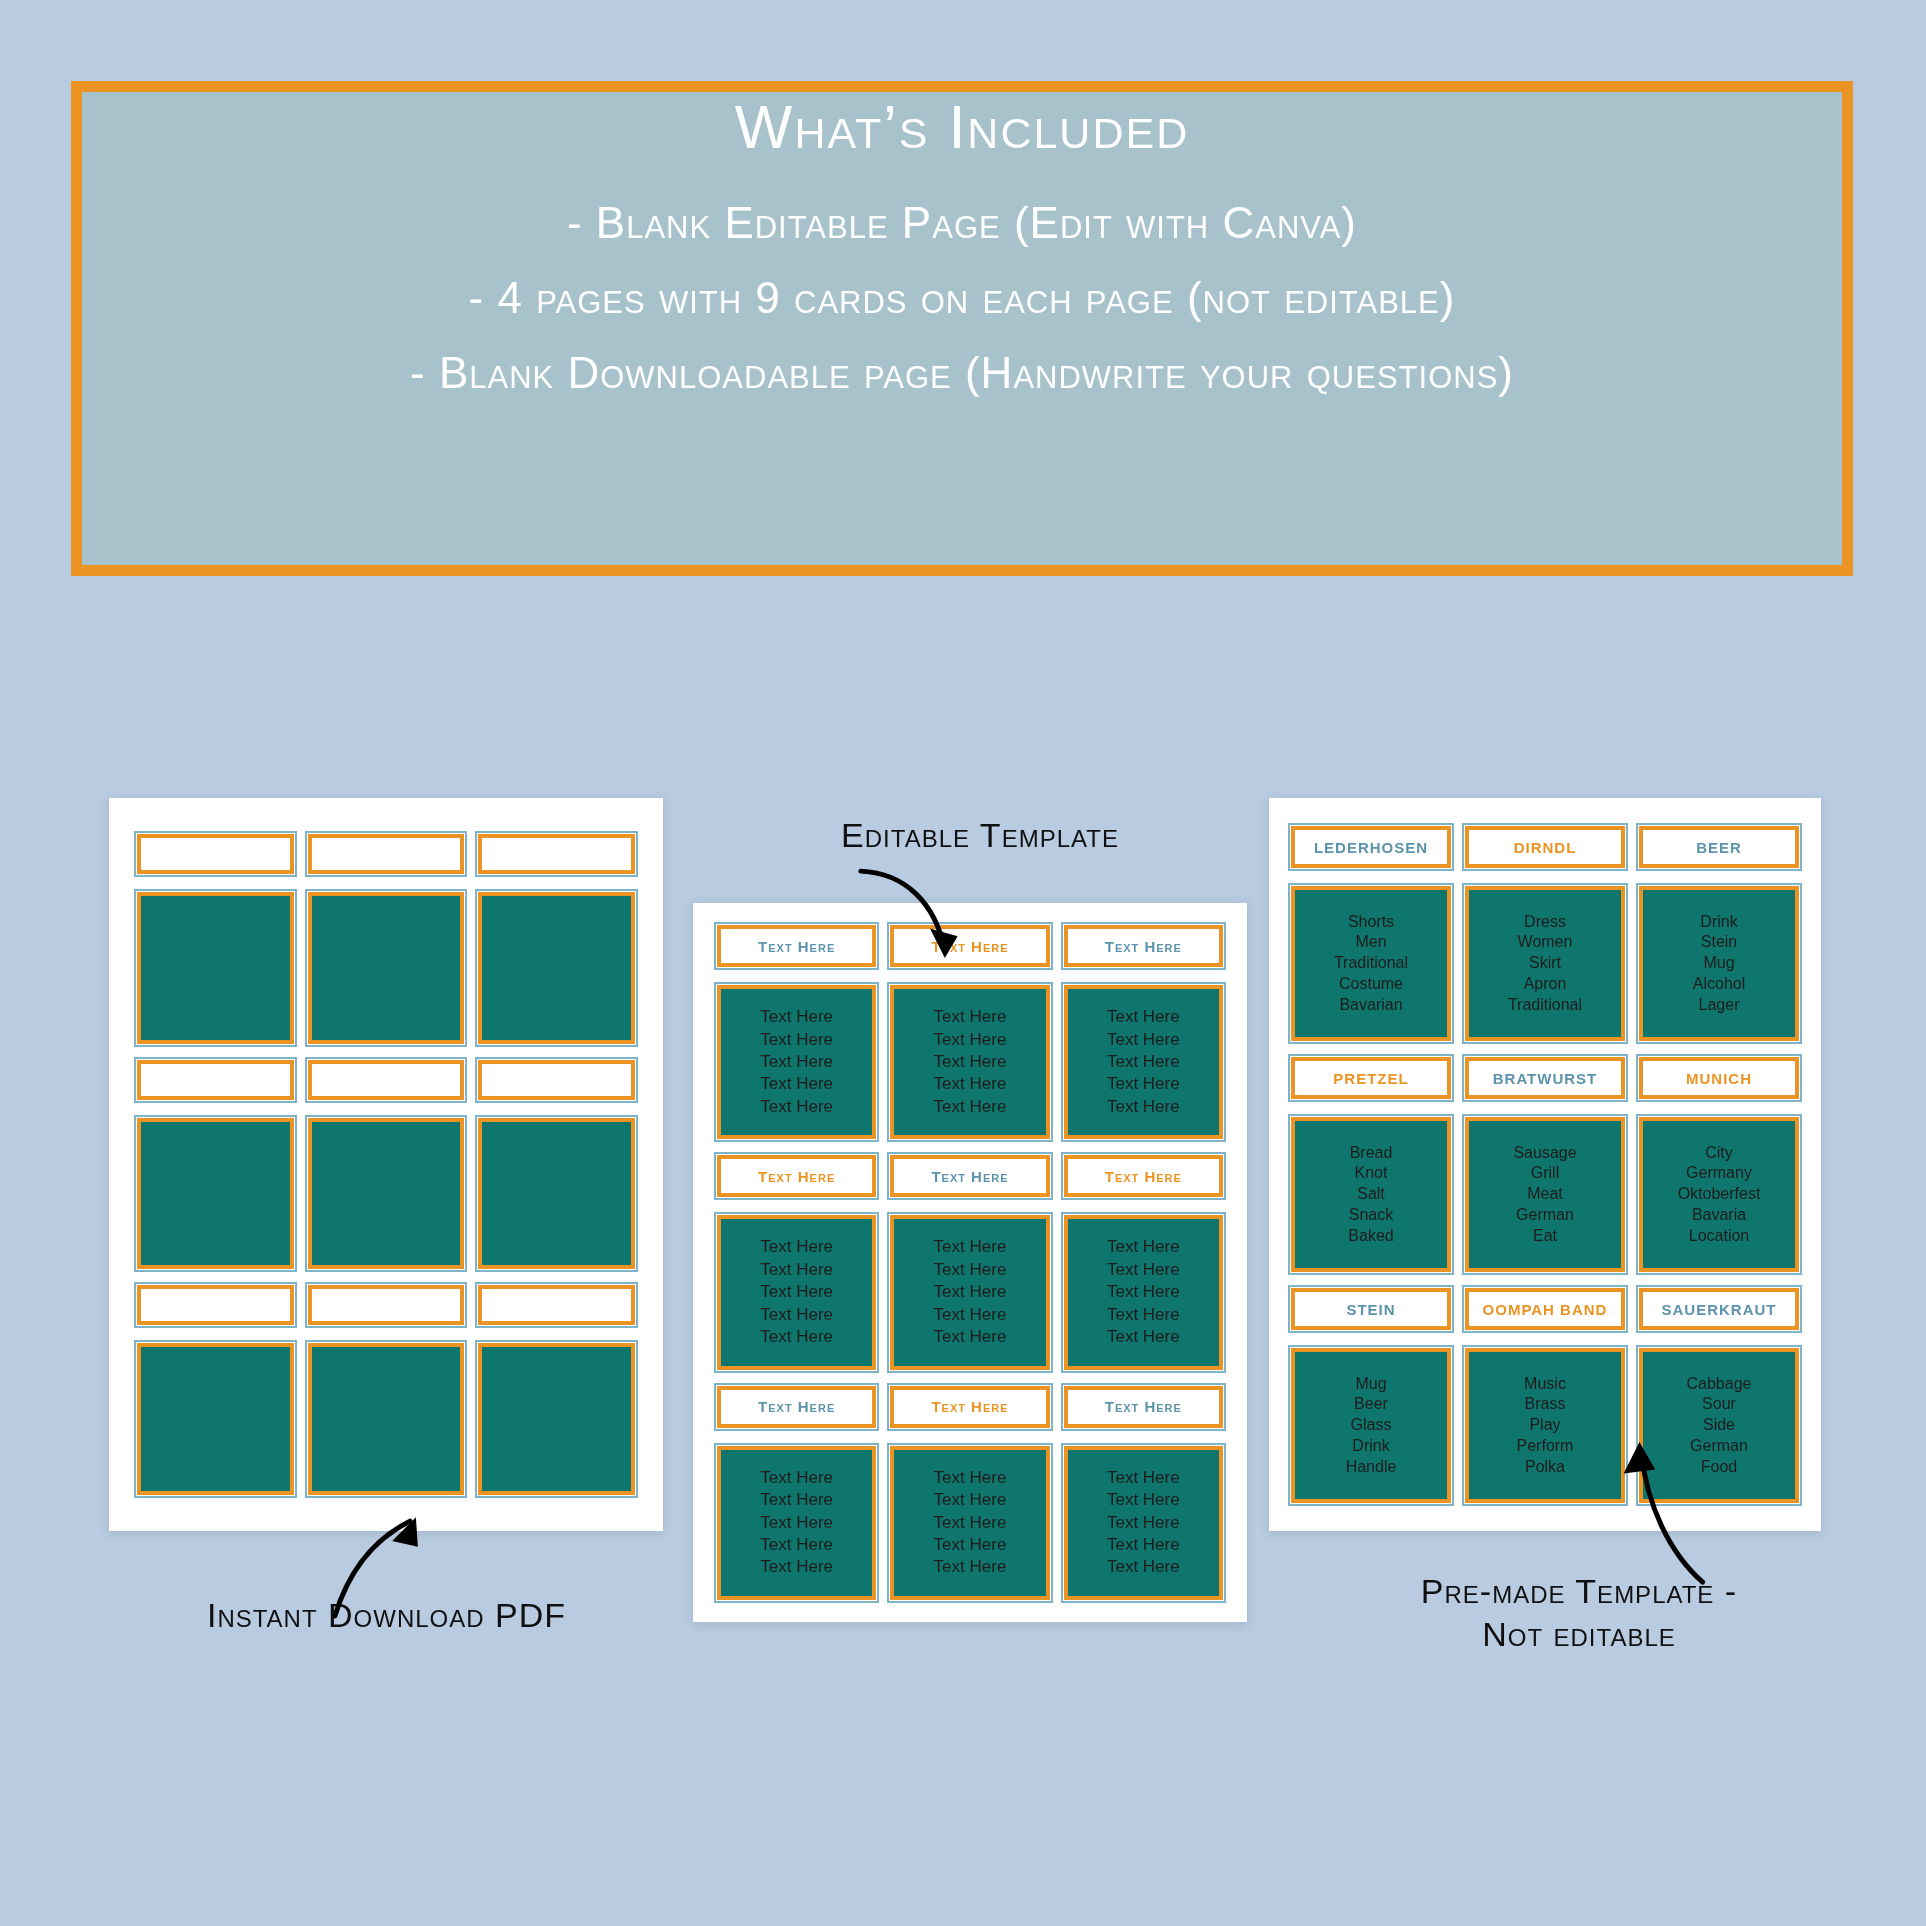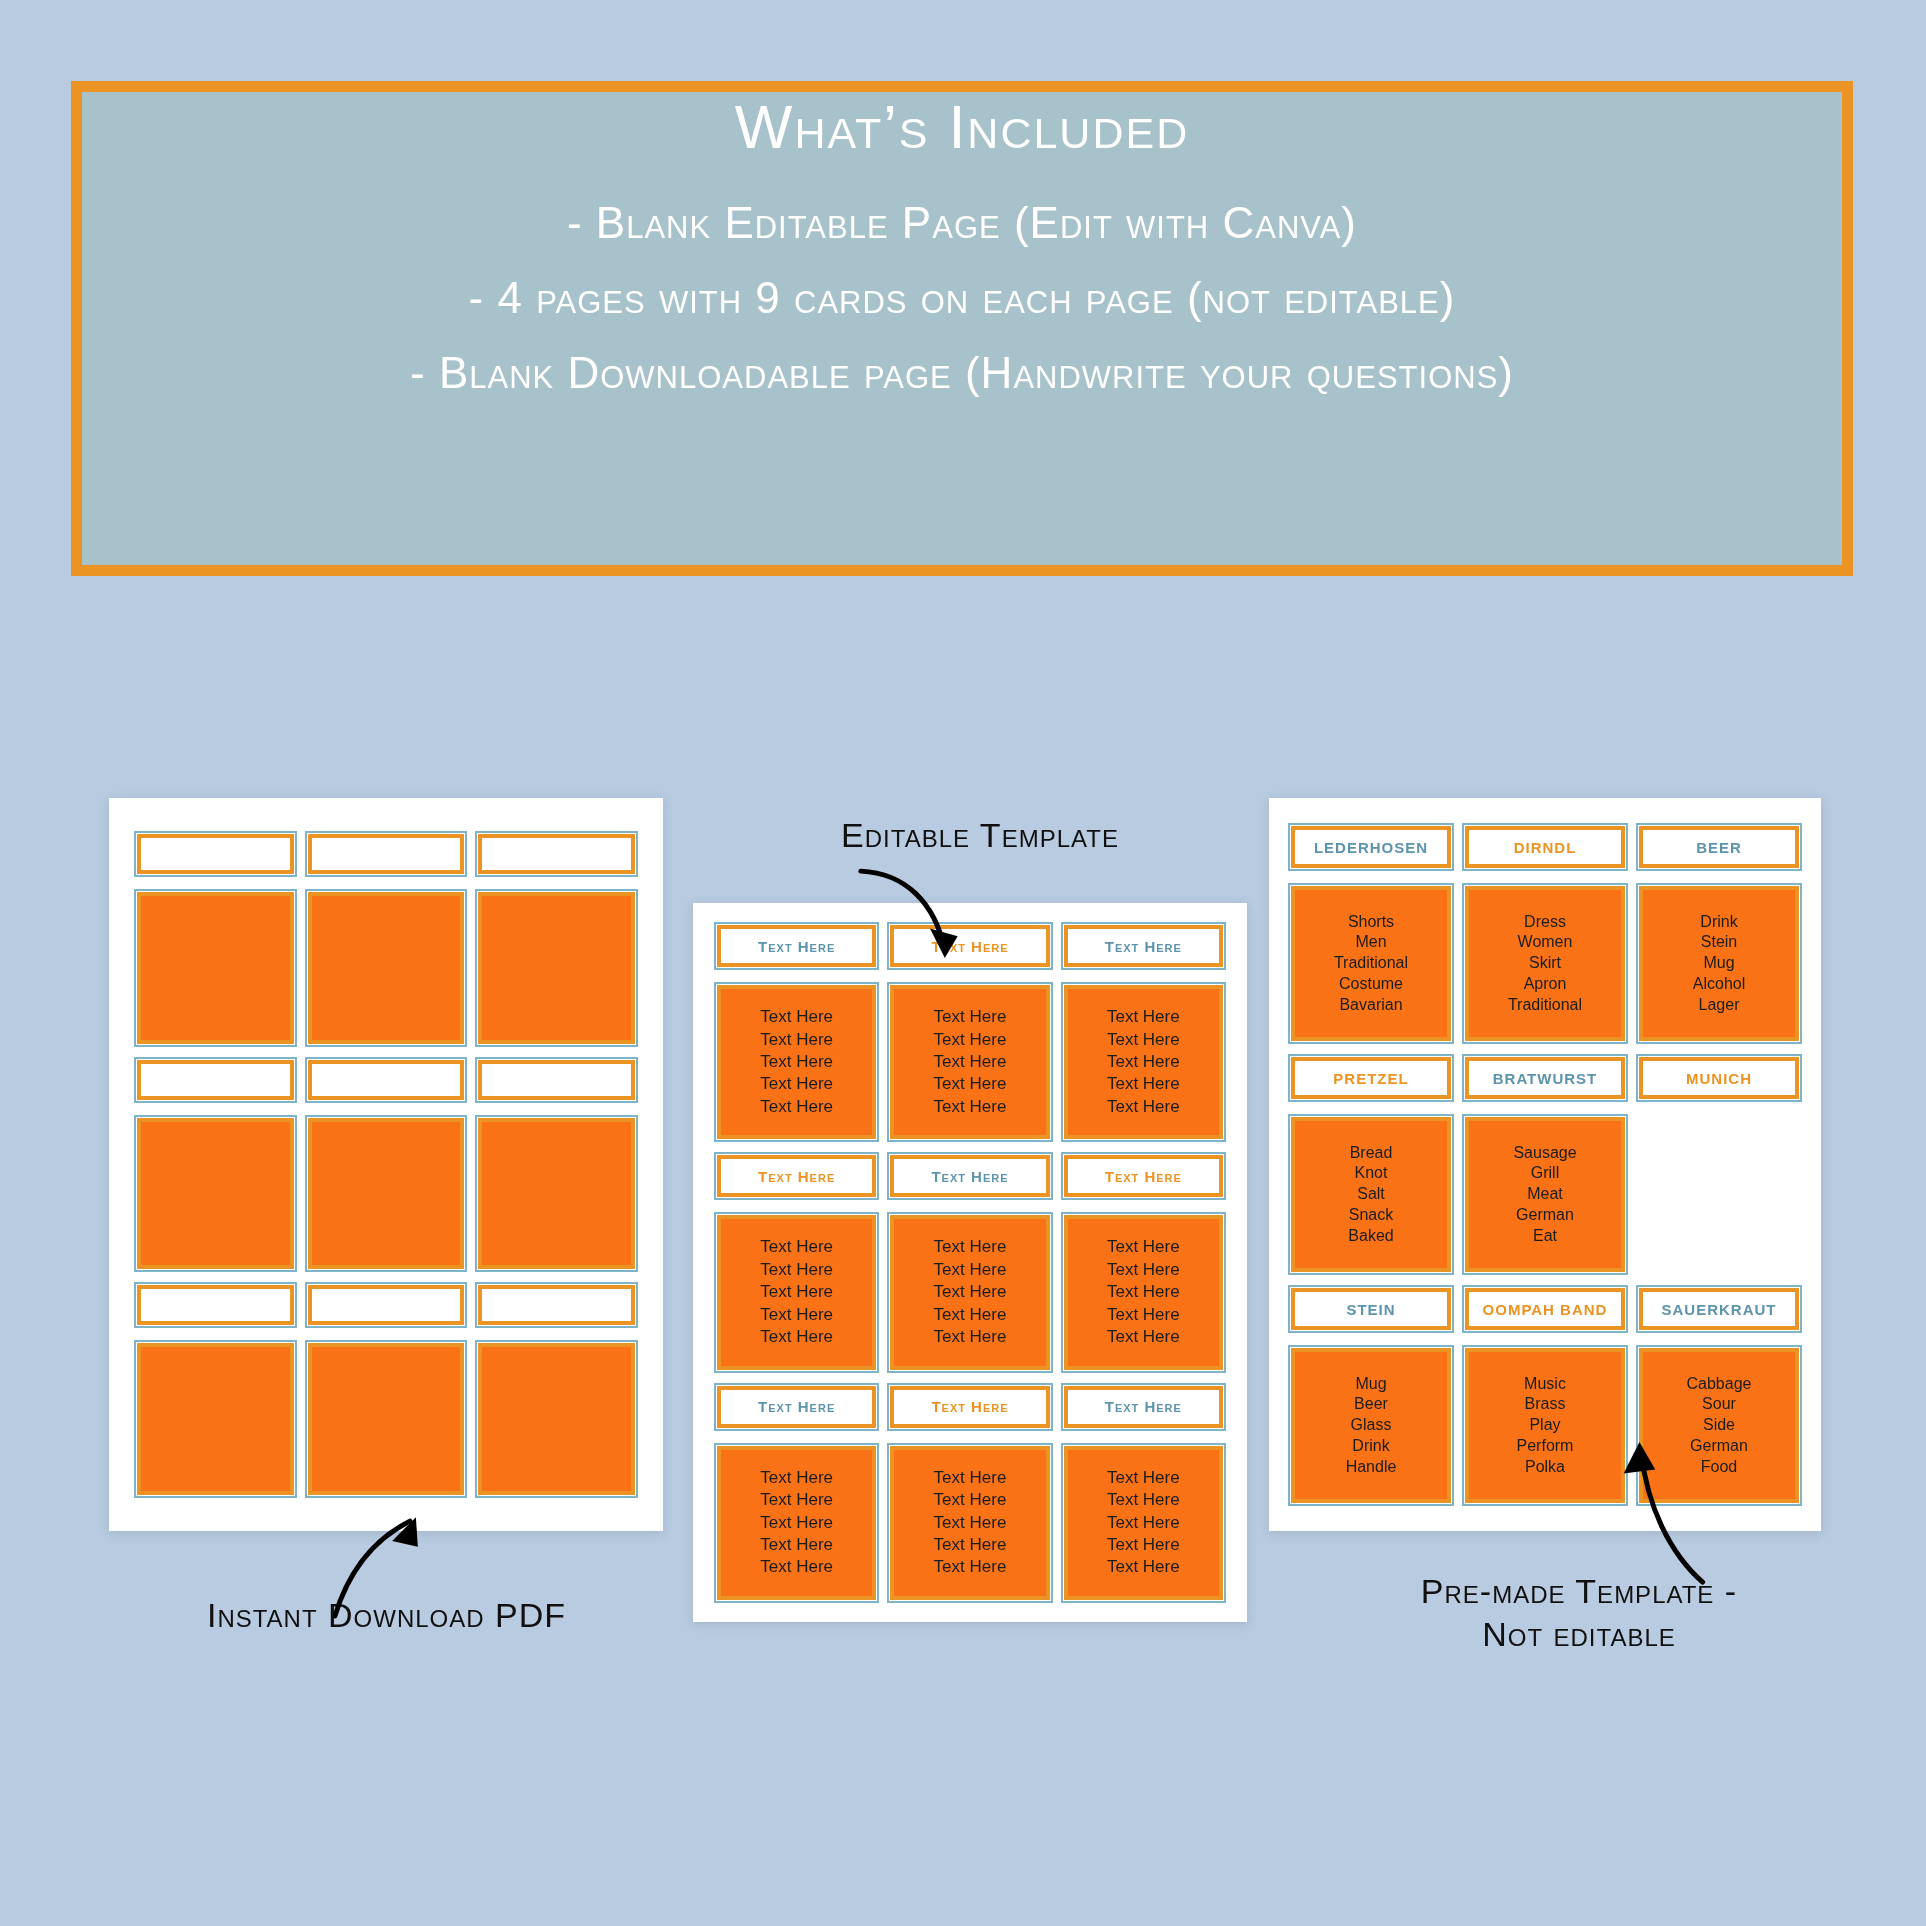--- a/index.html
+++ b/index.html
@@ -105,21 +105,21 @@
     height: 42px;
     display: flex;
     align-items: center;
     justify-content: center;
     box-sizing: border-box;
   }
   .card-body {
     border: 4px solid #eb9423;
     outline: 2px solid #7fb3c8;
     outline-offset: 1px;
-    background: #f97316;
+    background: #0f766e;
     flex: 1;
     box-sizing: border-box;
     display: flex;
     flex-direction: column;
     align-items: center;
     justify-content: center;
     padding: 6px 2px;
   }
 
   
@@ -401,20 +401,27 @@
         <div class="body-line">Meat</div>
         <div class="body-line">German</div>
         <div class="body-line">Eat</div>
       </div>
     </div>
 
     <div class="card">
       <div class="card-head">
         <span class="head-text head-orange">MUNICH</span>
       </div>
+      <div class="card-body">
+        <div class="body-line">City</div>
+        <div class="body-line">Germany</div>
+        <div class="body-line">Oktoberfest</div>
+        <div class="body-line">Bavaria</div>
+        <div class="body-line">Location</div>
+      </div>
     </div>
 
     <div class="card">
       <div class="card-head">
         <span class="head-text head-blue">STEIN</span>
       </div>
       <div class="card-body">
         <div class="body-line">Mug</div>
         <div class="body-line">Beer</div>
         <div class="body-line">Glass</div>

